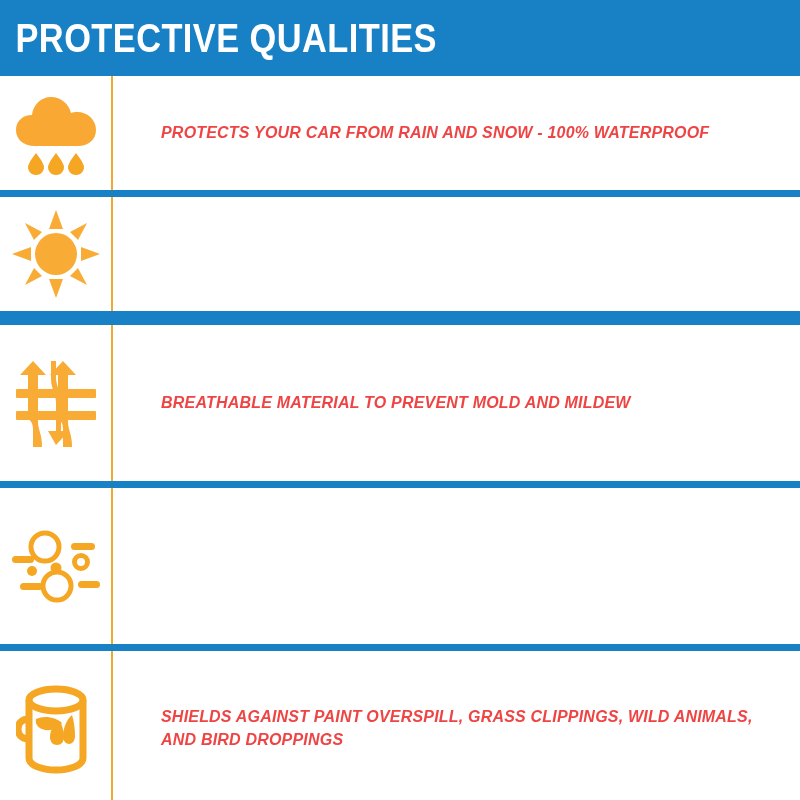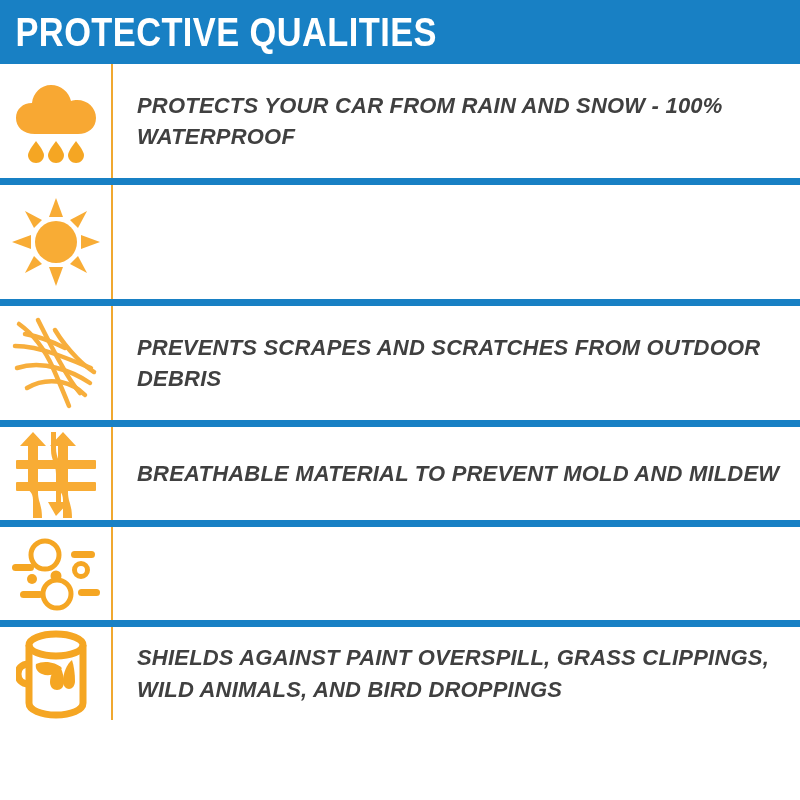--- a/index.html
+++ b/index.html
@@ -16,21 +16,21 @@
     position: relative;
     width: 800px;
     height: 800px;
     background: #ffffff;
   }
 
   
   .header {
     position: relative;
     width: 800px;
-    height: 64px;
+    height: 76px;
     background: #1880c4;
     display: flex;
     align-items: center;
   }
   .header-title {
     color: #ffffff;
     font-family: "Liberation Sans Narrow", "Liberation Sans", sans-serif;
     font-size: 40px;
     font-weight: bold;
     letter-spacing: 0.5px;
@@ -48,21 +48,21 @@
   }
 
   .row {
     position: relative;
     display: flex;
     align-items: stretch;
     width: 800px;
     height: 114px;
     background: #ffffff;
   }
-  .row.tall { height: 93px; }
+  .row.tall { height: 156px; }
 
   .icon-cell {
     position: relative;
     width: 111px;
     min-width: 111px;
     display: flex;
     align-items: center;
     justify-content: center;
   }
 
@@ -75,28 +75,29 @@
 
   .text-cell {
     flex: 1;
     display: flex;
     align-items: center;
     padding-left: 24px;
     padding-right: 14px;
   }
 
   .row-text {
-    color: #404040;
+    color: #ef4444;
     font-family: "Liberation Sans Narrow", "Liberation Sans", sans-serif;
-    font-size: 22px;
+    font-size: 16px;
     font-weight: bold;
     font-style: italic;
     line-height: 1.42;
     letter-spacing: 0.2px;
     text-transform: uppercase;
+    margin-left: 24px;
   }
 
   .hrule {
     width: 800px;
     height: 7px;
     background: #1880c4;
   }
 
   .icon-svg { display: block; }
 </style>
@@ -140,39 +141,20 @@
             <polygon points="75,13 66,30 58,22"></polygon>
             <polygon points="13,75 22,58 30,66"></polygon>
             <polygon points="75,75 58,66 66,58"></polygon>
           </g>
         </svg>
       </div>
       <div class="vrule"></div>
     </div>
     <div class="hrule"></div>
 
-    <div class="row">
-      <div class="icon-cell">
-        <svg class="icon-svg" width="90" height="94" viewBox="0 0 90 94">
-          <g fill="none" stroke="#f7ae3c" stroke-width="4.5" stroke-linecap="round">
-            <path d="M8 8 C22 18 34 34 42 52 C49 68 54 80 58 90"></path>
-            <path d="M27 4 C34 18 42 34 50 48 C57 61 63 70 69 77"></path>
-            <path d="M44 14 C50 24 58 34 66 42 C72 48 78 53 83 56"></path>
-            <path d="M4 30 C16 30 30 33 44 38 C58 43 70 48 80 52"></path>
-            <path d="M6 52 C18 48 32 48 46 52 C58 55 70 61 79 67"></path>
-            <path d="M16 72 C26 66 38 64 50 66 C60 68 68 73 74 79"></path>
-            <path d="M14 18 C26 20 40 25 54 32"></path>
-          </g>
-        </svg>
-      </div>
-      <div class="vrule"></div>
-      <div class="text-cell">
-        <div class="row-text">PREVENTS SCRAPES AND SCRATCHES FROM OUTDOOR DEBRIS</div>
-      </div>
-    </div>
     <div class="hrule"></div>
 
     <div class="row tall">
       <div class="icon-cell">
         <svg class="icon-svg" width="82" height="88" viewBox="0 0 82 88">
           <g fill="#f8ac35">
 
             <rect x="1" y="30" width="80" height="9" rx="1"></rect>
             <rect x="1" y="52" width="80" height="9" rx="1"></rect>
 

